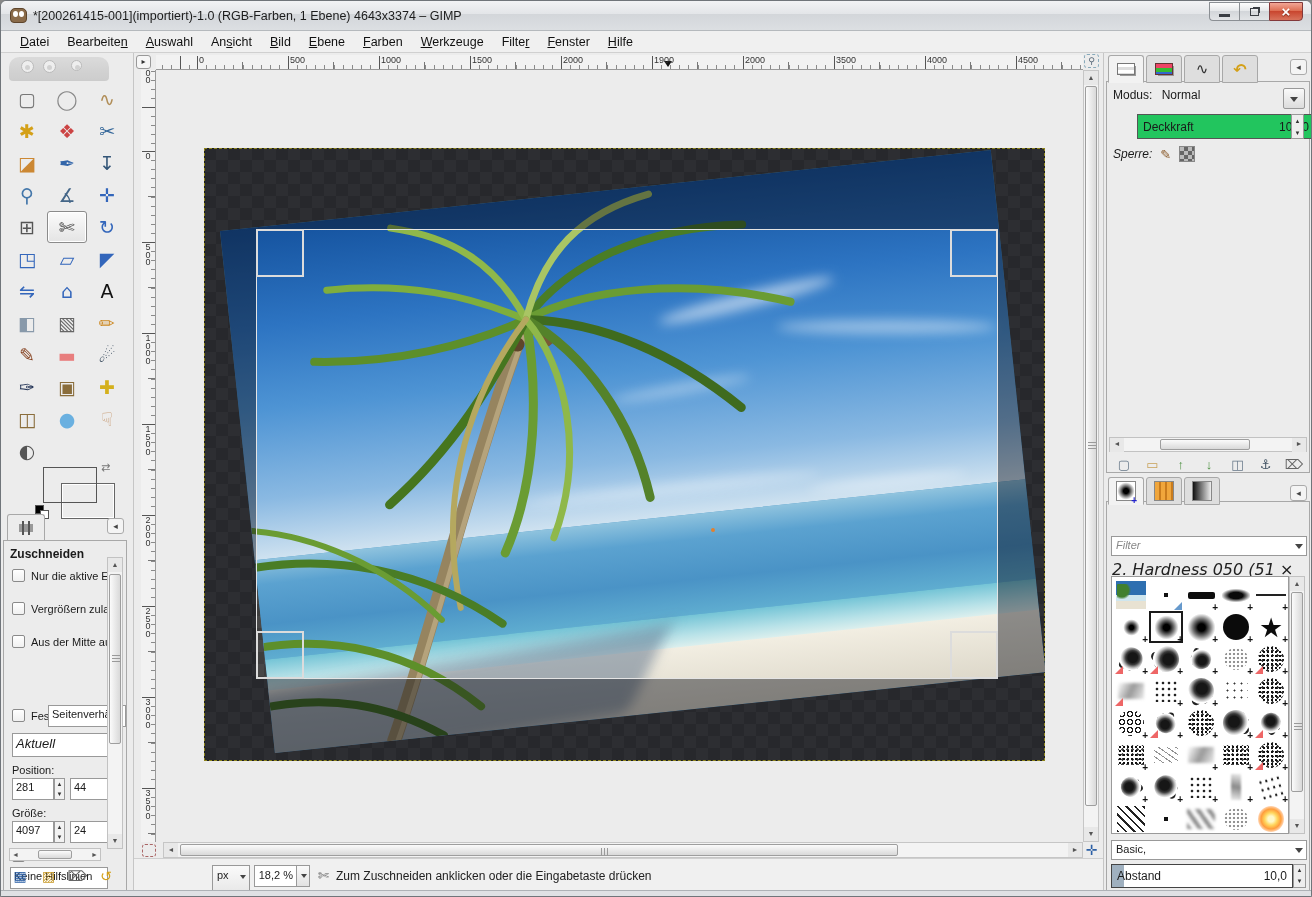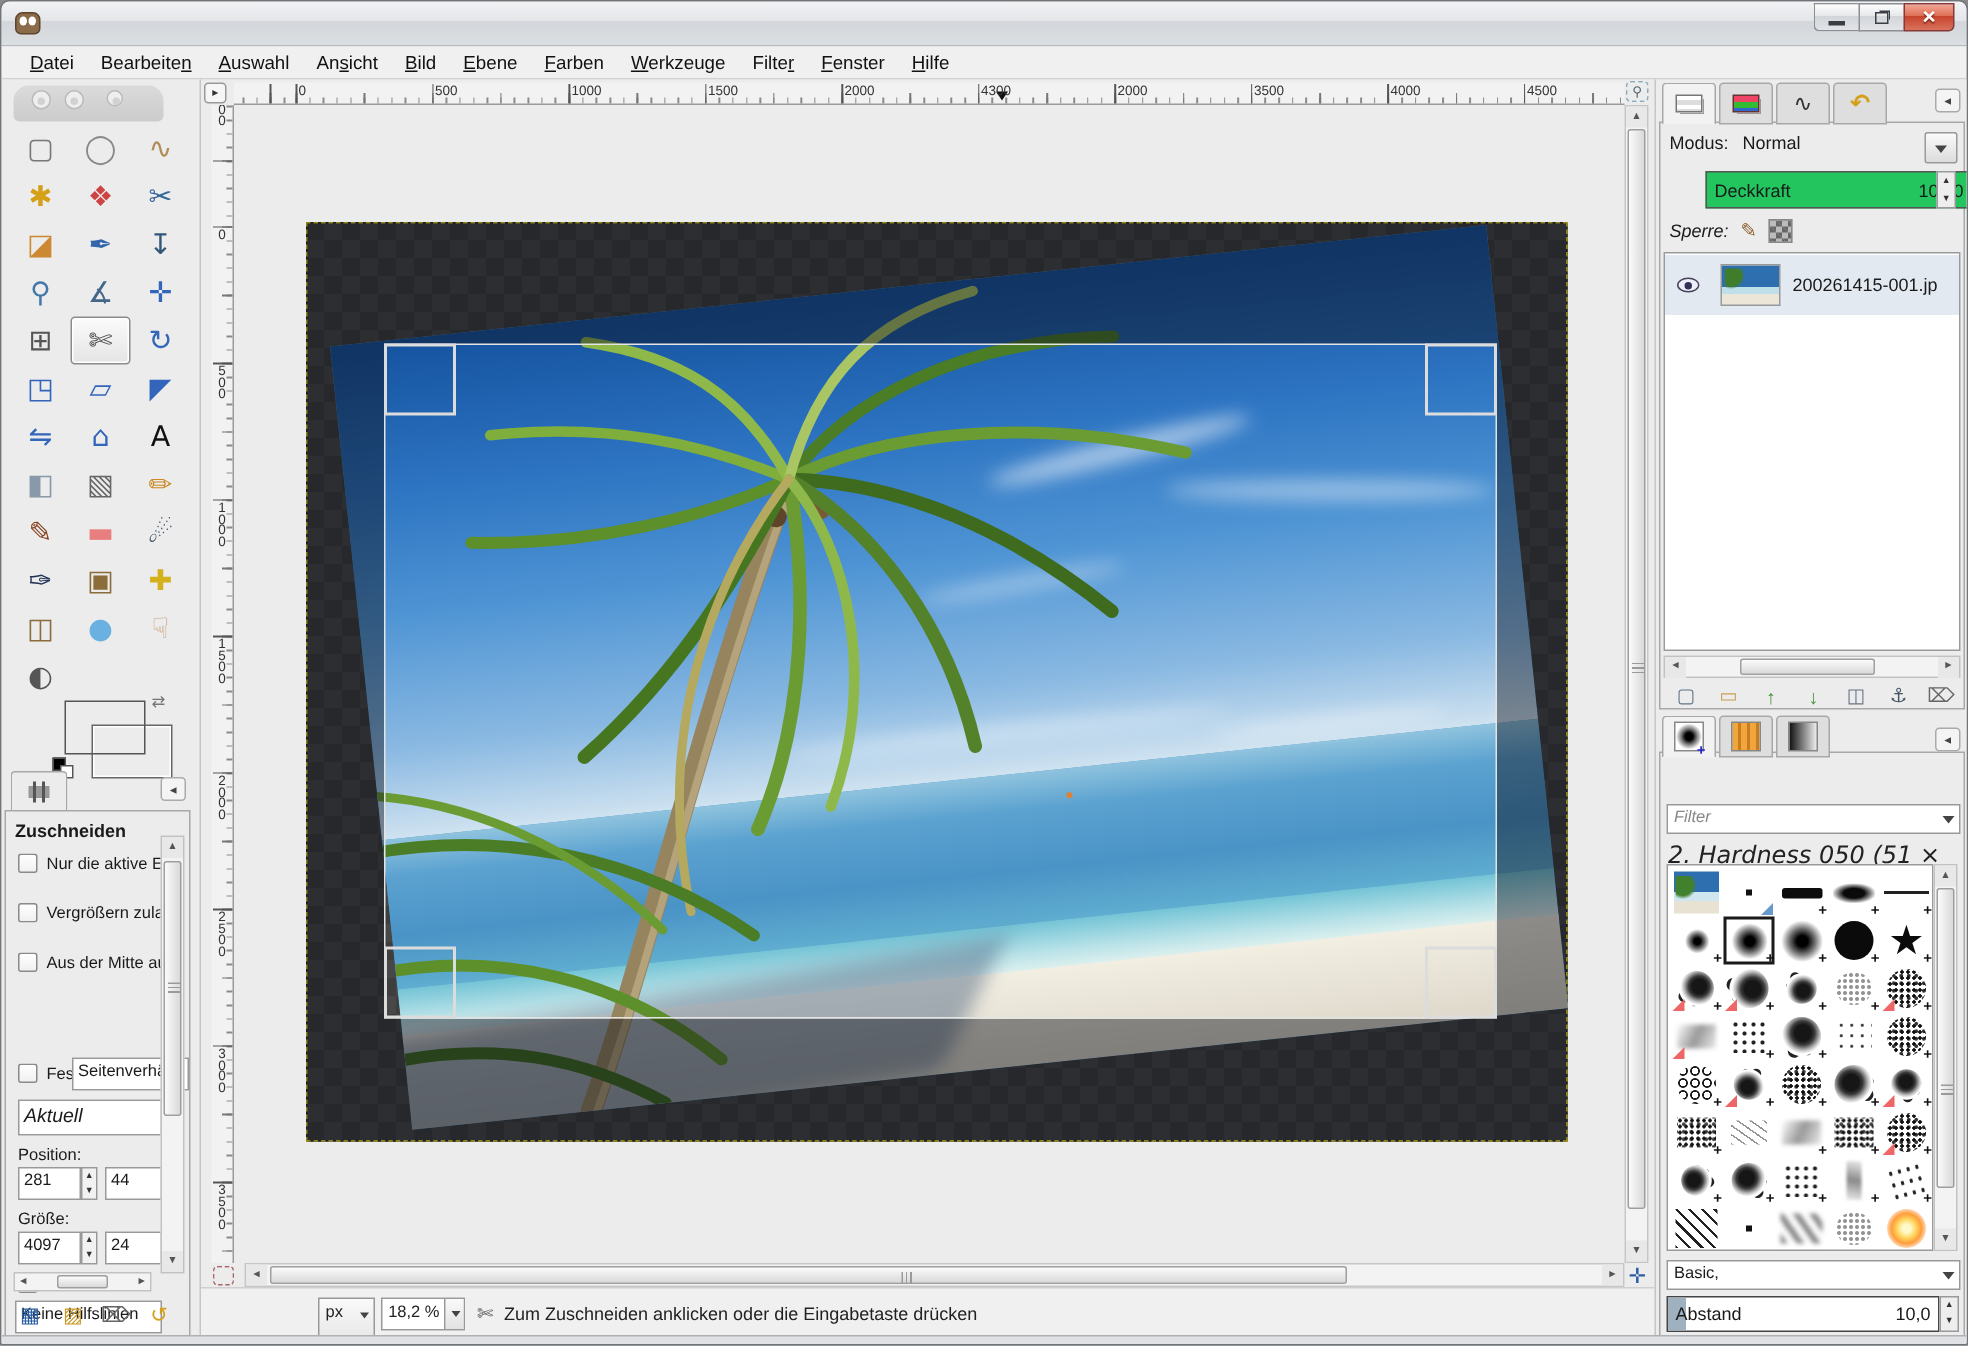--- a/index.html
+++ b/index.html
@@ -209,20 +209,21 @@
 </head>
 <body>
 
 <div id="window">
 
   <div id="titlebar">
     <div id="app-icon">
         <i class="l"></i>
         <i class="r"></i>
       </div>
+    <div id="window-title">*[200261415-001](importiert)-1.0 (RGB-Farben, 1 Ebene) 4643x3374 – GIMP</div>
     <div id="win-controls">
       <div class="wbtn">
           <span class="minbar"></span>
         </div>
       <div class="wbtn">
           <span class="restbox"></span>
         </div>
       <div class="wbtn close">
           <span>×</span>
         </div>
@@ -434,21 +435,21 @@
 
   <div id="center">
     <div id="canvas-menu-btn">▸</div>
     <div id="ruler-top">
         <div id="ruler-marker"></div>
         <div class="rt-label" style="left: 43px;">0</div>
         <div class="rt-label" style="left: 134px;">500</div>
         <div class="rt-label" style="left: 225px;">1000</div>
         <div class="rt-label" style="left: 316px;">1500</div>
         <div class="rt-label" style="left: 407px;">2000</div>
-        <div class="rt-label" style="left: 498px;">4300</div>
+        <div class="rt-label" style="left: 498px;">1900</div>
         <div class="rt-label" style="left: 589px;">2000</div>
         <div class="rt-label" style="left: 680px;">3500</div>
         <div class="rt-label" style="left: 771px;">4000</div>
         <div class="rt-label" style="left: 862px;">4500</div>
       </div>
     <div id="ruler-left">
         <div class="rl-label" style="top: -8px;">5
 0
 0</div>
         <div class="rl-label" style="top: 83px;">0</div>
@@ -573,27 +574,20 @@
       <div id="opacity-slider">
         <span class="lab">Deckkraft</span>
         <span class="val">100,0</span>
       </div>
       <div id="opacity-spin">▲<br>▼</div>
       <div id="lock-row">
         <span>Sperre:</span>
         <span style="margin:0 8px;font-size:13px;color:#8a5a2a;">✎</span>
         <span class="checker16"></span>
       </div>
-      <div id="layer-list">
-        <div id="layer-row">
-          <span class="eye"></span>
-          <span id="layer-thumb"></span>
-          <span>200261415-001.jp</span>
-        </div>
-      </div>
       <div id="layers-hscroll">
         <div class="sb-btn" style="left:0;top:0;line-height:12px;">◄</div>
           <div class="thumb"></div>
         <div class="sb-btn" style="left:auto;right:0;top:0;line-height:12px;">►</div>
       </div>
       <div id="layer-btns">
           <div class="mini" style="color: rgb(102, 119, 136);">▢</div>
           <div class="mini" style="color: rgb(200, 162, 90);">▭</div>
           <div class="mini" style="color: rgb(74, 143, 63);">↑</div>
           <div class="mini" style="color: rgb(74, 143, 63);">↓</div>

